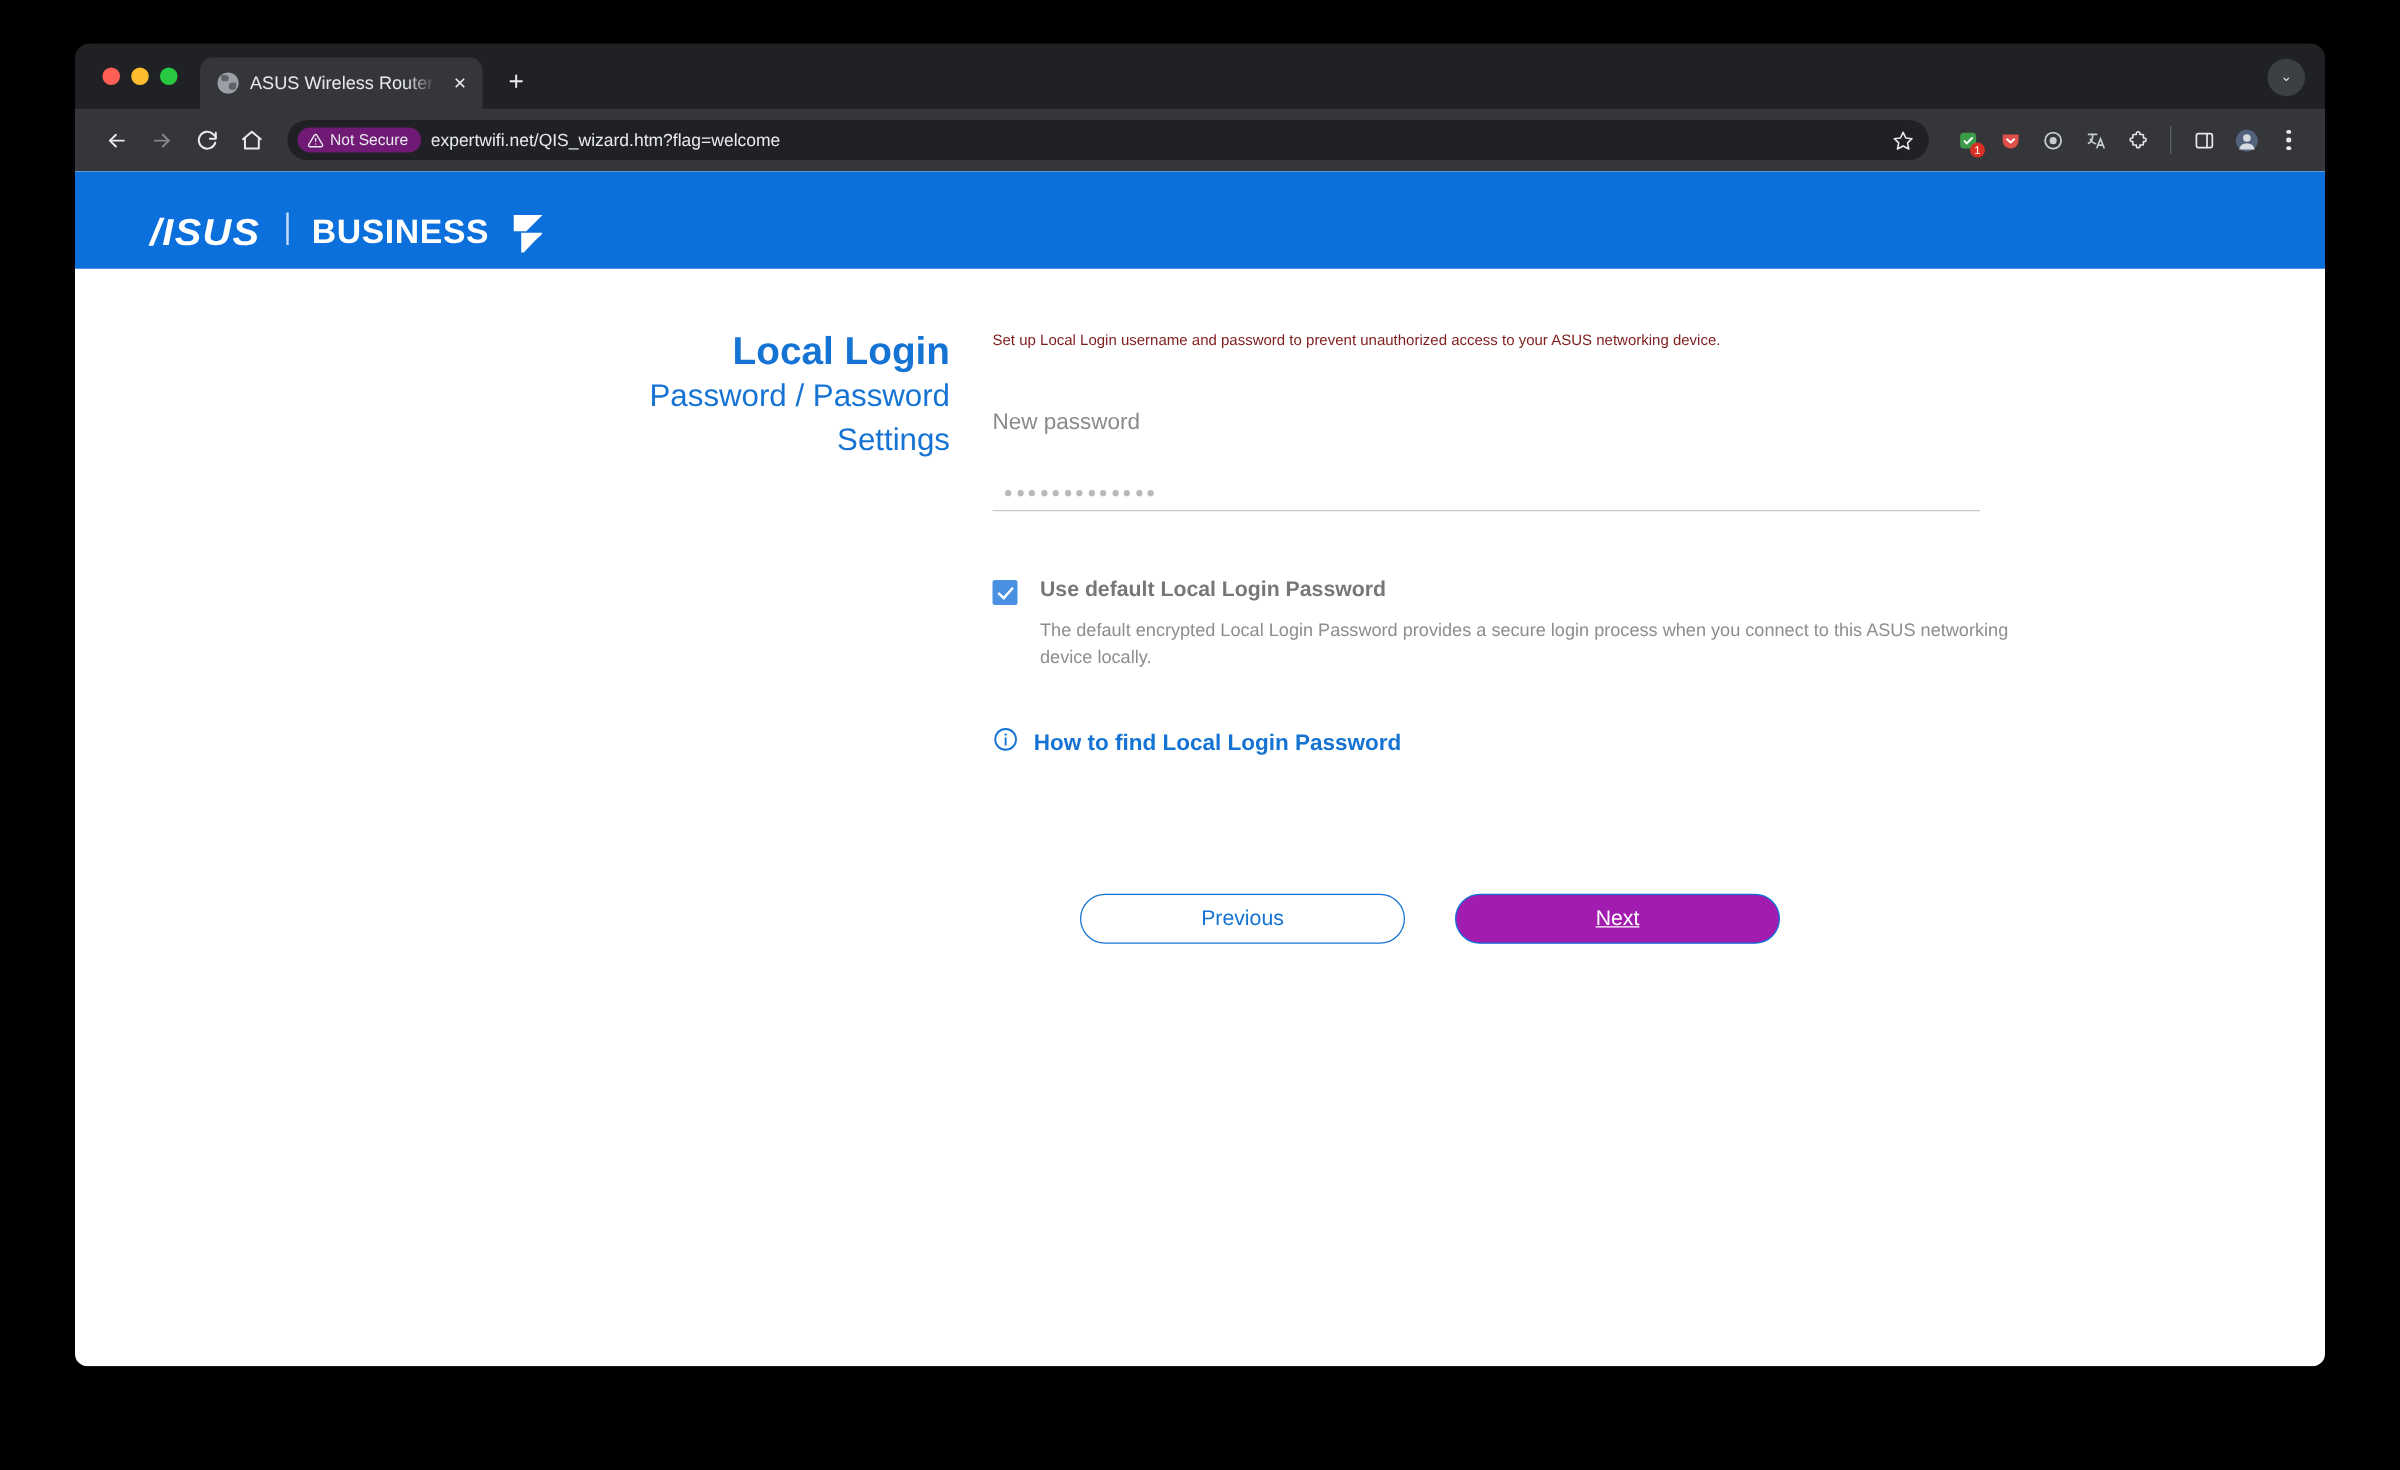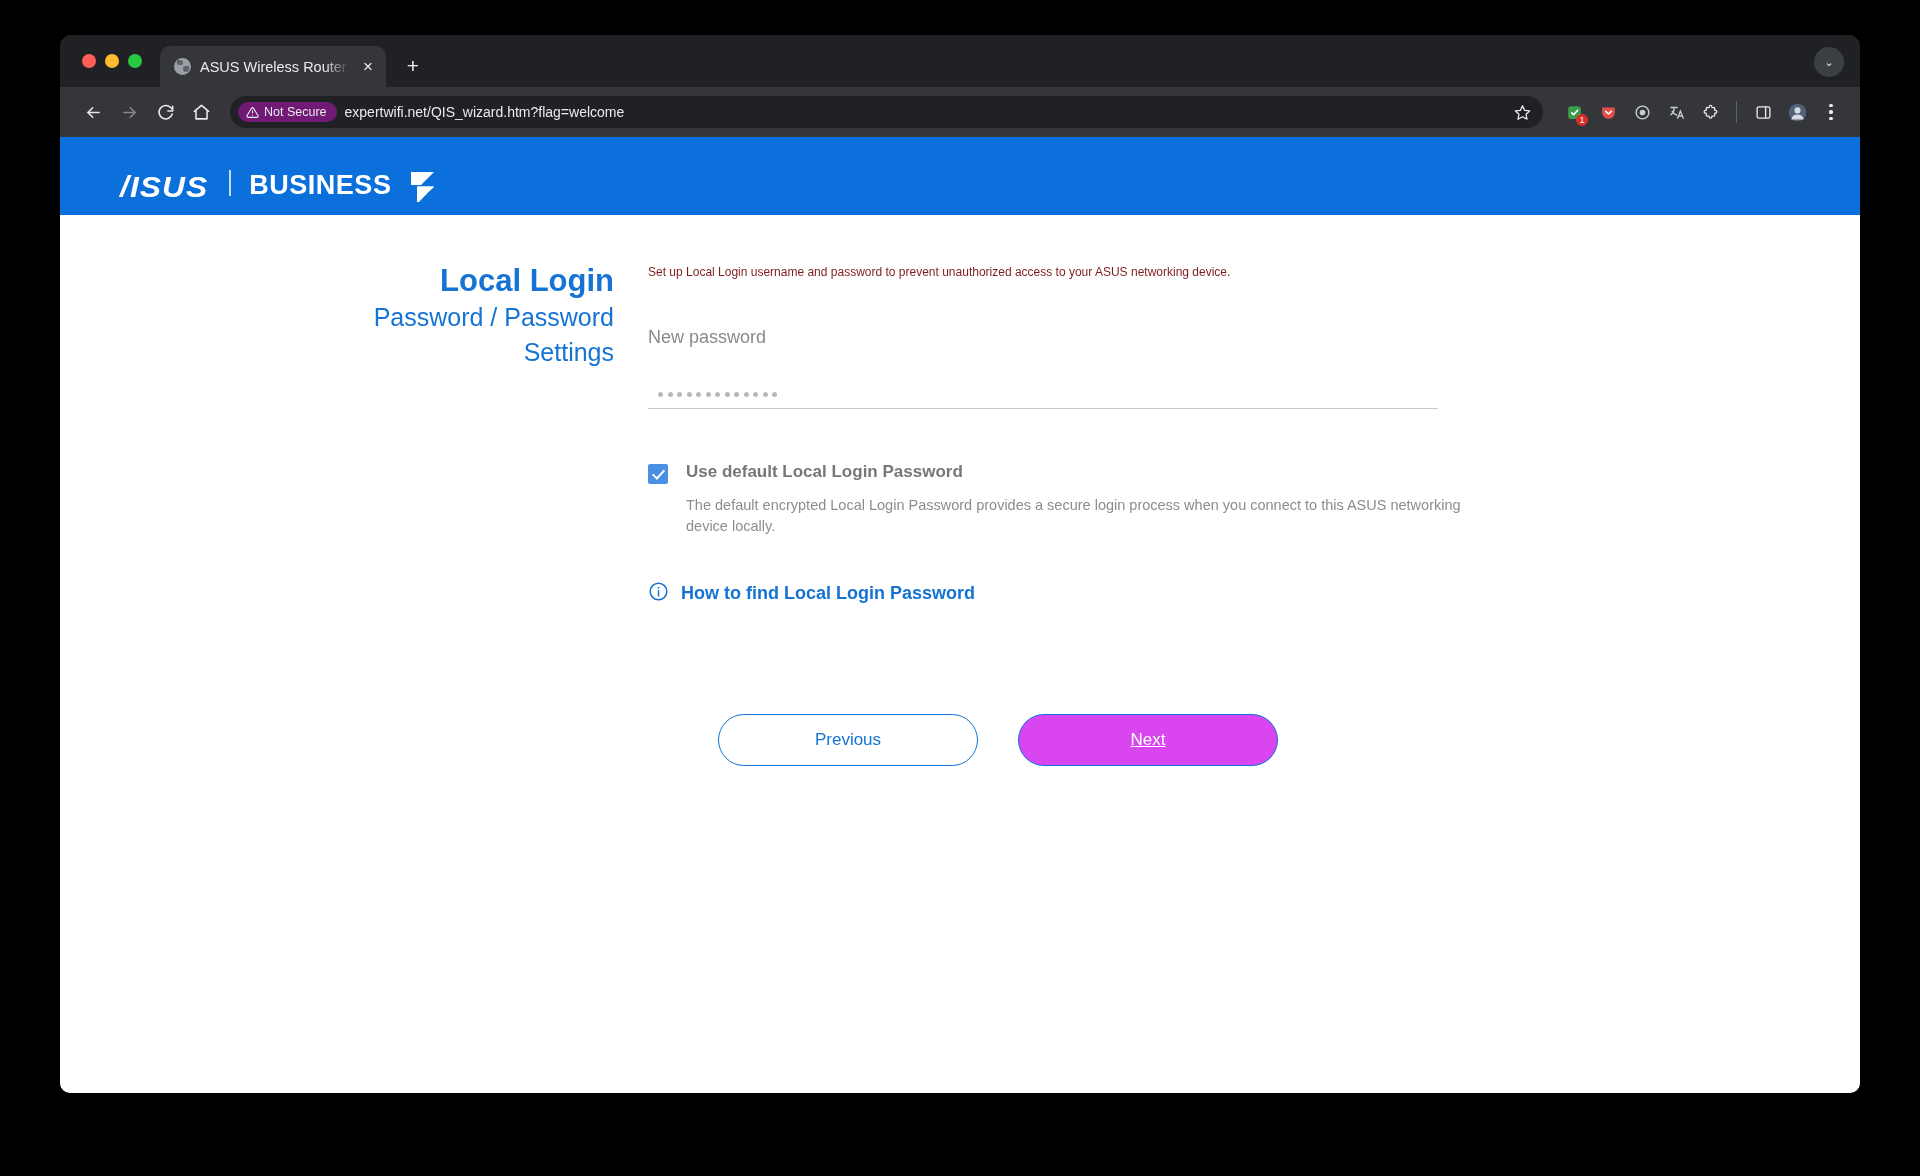--- a/index.html
+++ b/index.html
@@ -249,20 +249,21 @@
     font-size: 27px;
     letter-spacing: 0.5px;
     color: #ffffff;
   }
   .ewifi-mark { margin-left: 14px; display: flex; align-items: center; }
 
   
   .content {
     display: flex;
     padding: 48px 0 0 10px;
+    justify-content: center;
   }
   .title-col {
     width: 578px;
     flex: 0 0 578px;
     text-align: right;
     padding-right: 34px;
     box-sizing: border-box;
   }
   .title-main {
     font-size: 31px;
@@ -378,35 +379,35 @@
 
   .buttons-row {
     display: flex;
     justify-content: center;
     gap: 40px;
     margin-top: 108px;
     padding-right: 130px;
   }
   .btn {
     width: 260px;
-    height: 52px;
+    height: 40px;
     border-radius: 28px;
     display: flex;
     align-items: center;
     justify-content: center;
     font-size: 17px;
     box-sizing: border-box;
   }
   .btn-prev {
     background: #ffffff;
     border: 1.6px solid #1573d4;
     color: #1573d4;
   }
   .btn-next {
-    background: #d946ef;
+    background: #a21caf;
     border: 1.6px solid #0b6fdc;
     color: #ffffff;
     text-decoration: underline;
   }
 </style>
 </head>
 <body>
 
 <div class="browser-window">
 

